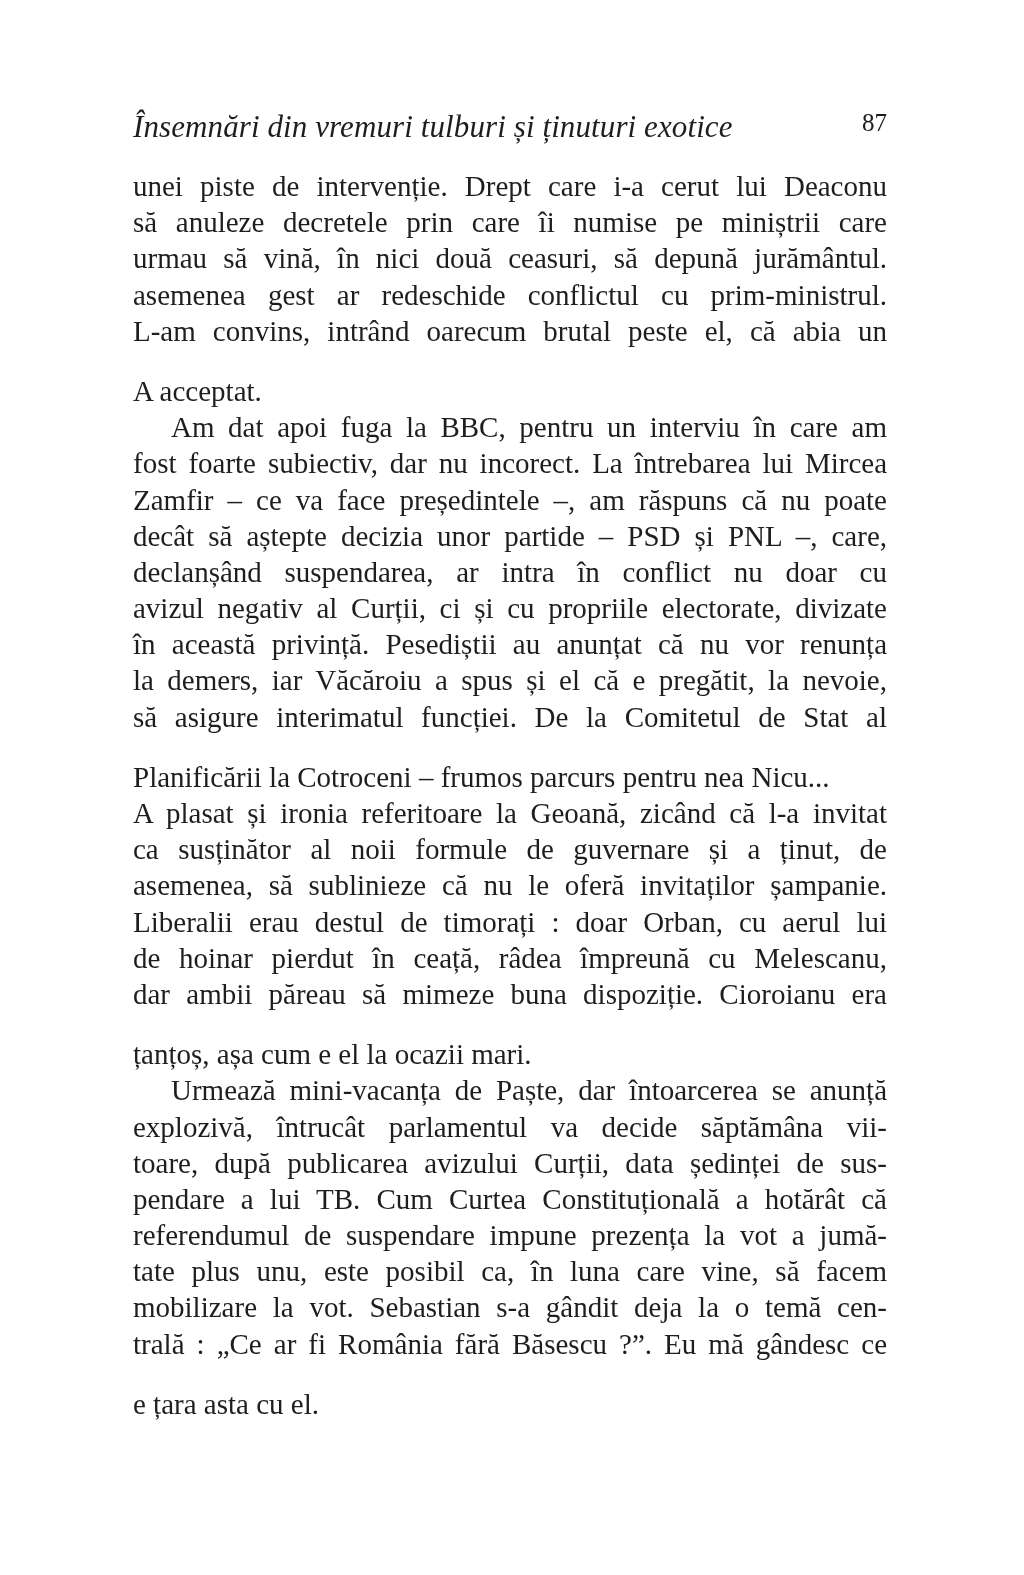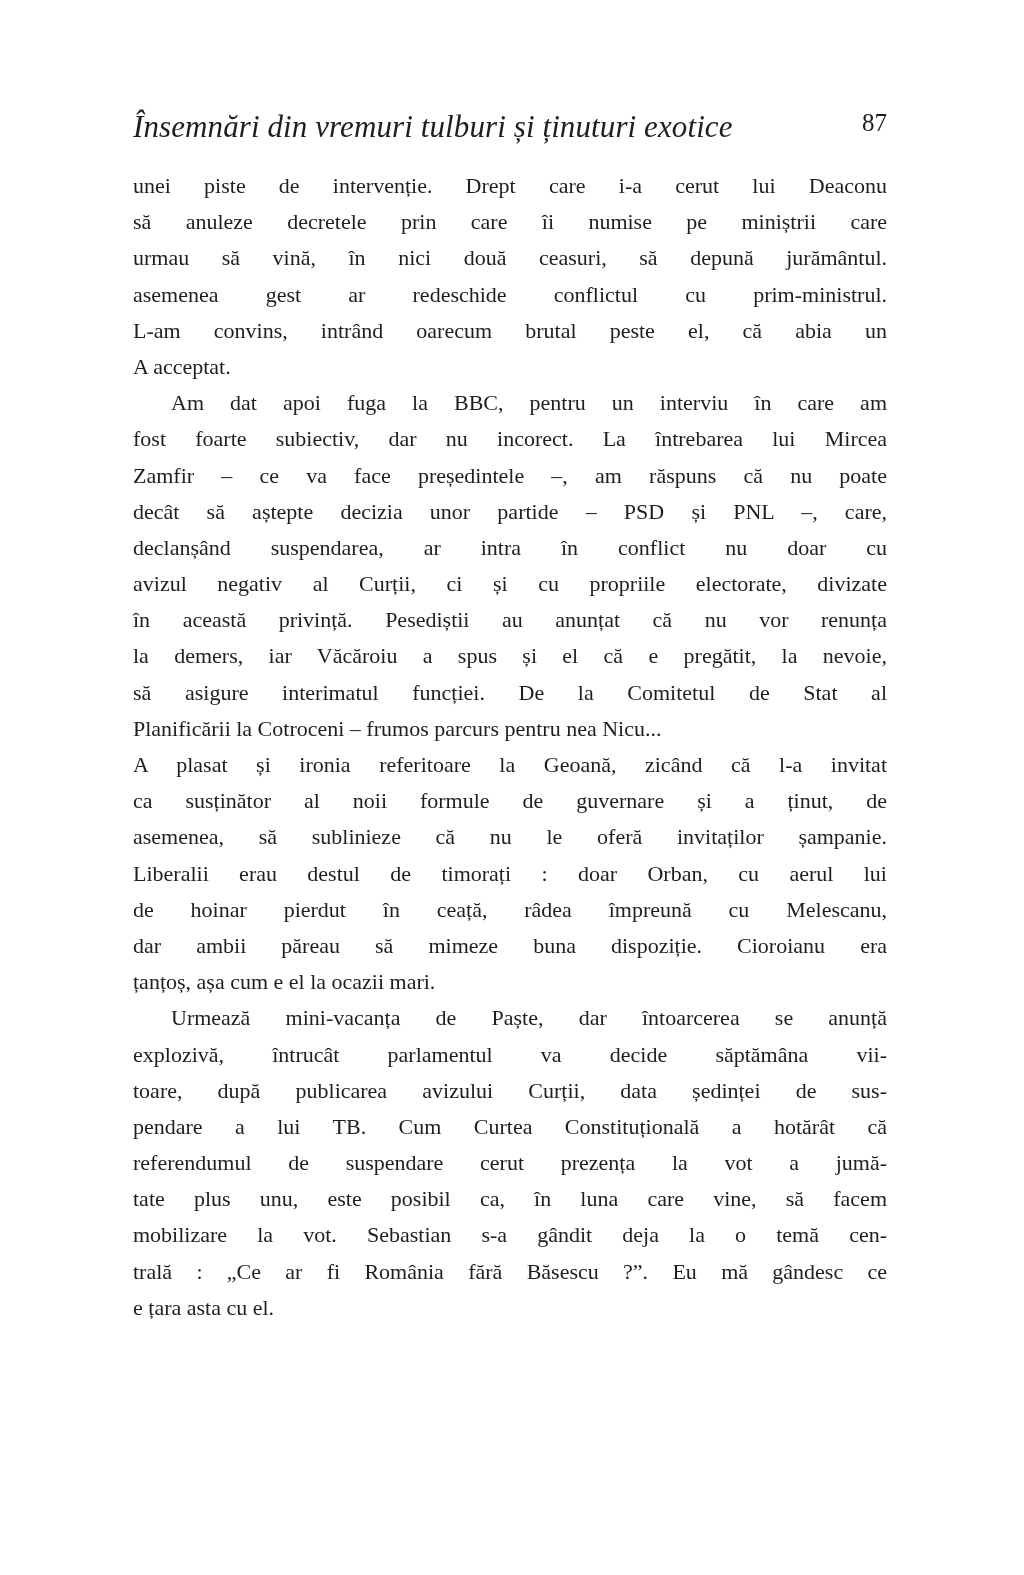--- a/index.html
+++ b/index.html
@@ -44,36 +44,37 @@
     top: 0;
     font-family: "Liberation Serif", serif;
     font-size: 25px;
   }
   .body-text {
     position: absolute;
     top: 168px;
     left: 0;
     width: 754px;
     font-family: "Liberation Serif", serif;
-    font-size: 22px;
+    font-size: 29px;
     line-height: 36.2px;
   }
   .line {
     display: block;
     height: 36.2px;
     white-space: nowrap;
     text-align: justify;
     text-align-last: justify;
     width: 754px;
   }
   .line.indent {
     text-indent: 38px;
   }
   .line.last {
     text-align-last: left;
+    margin-top: 24px;
   }
 </style>
 </head>
 <body>
 
 <div class="page">
   <div class="running-head">
     <span class="running-title">Însemnări din vremuri tulburi și ținuturi exotice</span>
     <span class="page-number">87</span>
   </div>
@@ -106,20 +107,20 @@
         <span class="line">Liberalii erau destul de timorați : doar Orban, cu aerul lui</span>
         <span class="line">de hoinar pierdut în ceață, râdea împreună cu Melescanu,</span>
         <span class="line">dar ambii păreau să mimeze buna dispoziție. Cioroianu era</span>
         <span class="line last">țanțoș, așa cum e el la ocazii mari.</span>
       </div>
       <div>
         <span class="line indent">Urmează mini-vacanța de Paște, dar întoarcerea se anunță</span>
         <span class="line">explozivă, întrucât parlamentul va decide săptămâna vii-</span>
         <span class="line">toare, după publicarea avizului Curții, data ședinței de sus-</span>
         <span class="line">pendare a lui TB. Cum Curtea Constituțională a hotărât că</span>
-        <span class="line">referendumul de suspendare cerut prezența la vot a jumă-</span>
+        <span class="line">referendumul de suspendare impune prezența la vot a jumă-</span>
         <span class="line">tate plus unu, este posibil ca, în luna care vine, să facem</span>
         <span class="line">mobilizare la vot. Sebastian s-a gândit deja la o temă cen-</span>
         <span class="line">trală : „Ce ar fi România fără Băsescu ?”. Eu mă gândesc ce</span>
         <span class="line last">e țara asta cu el.</span>
       </div>
     </div>
 </div>
 
 </body></html>

